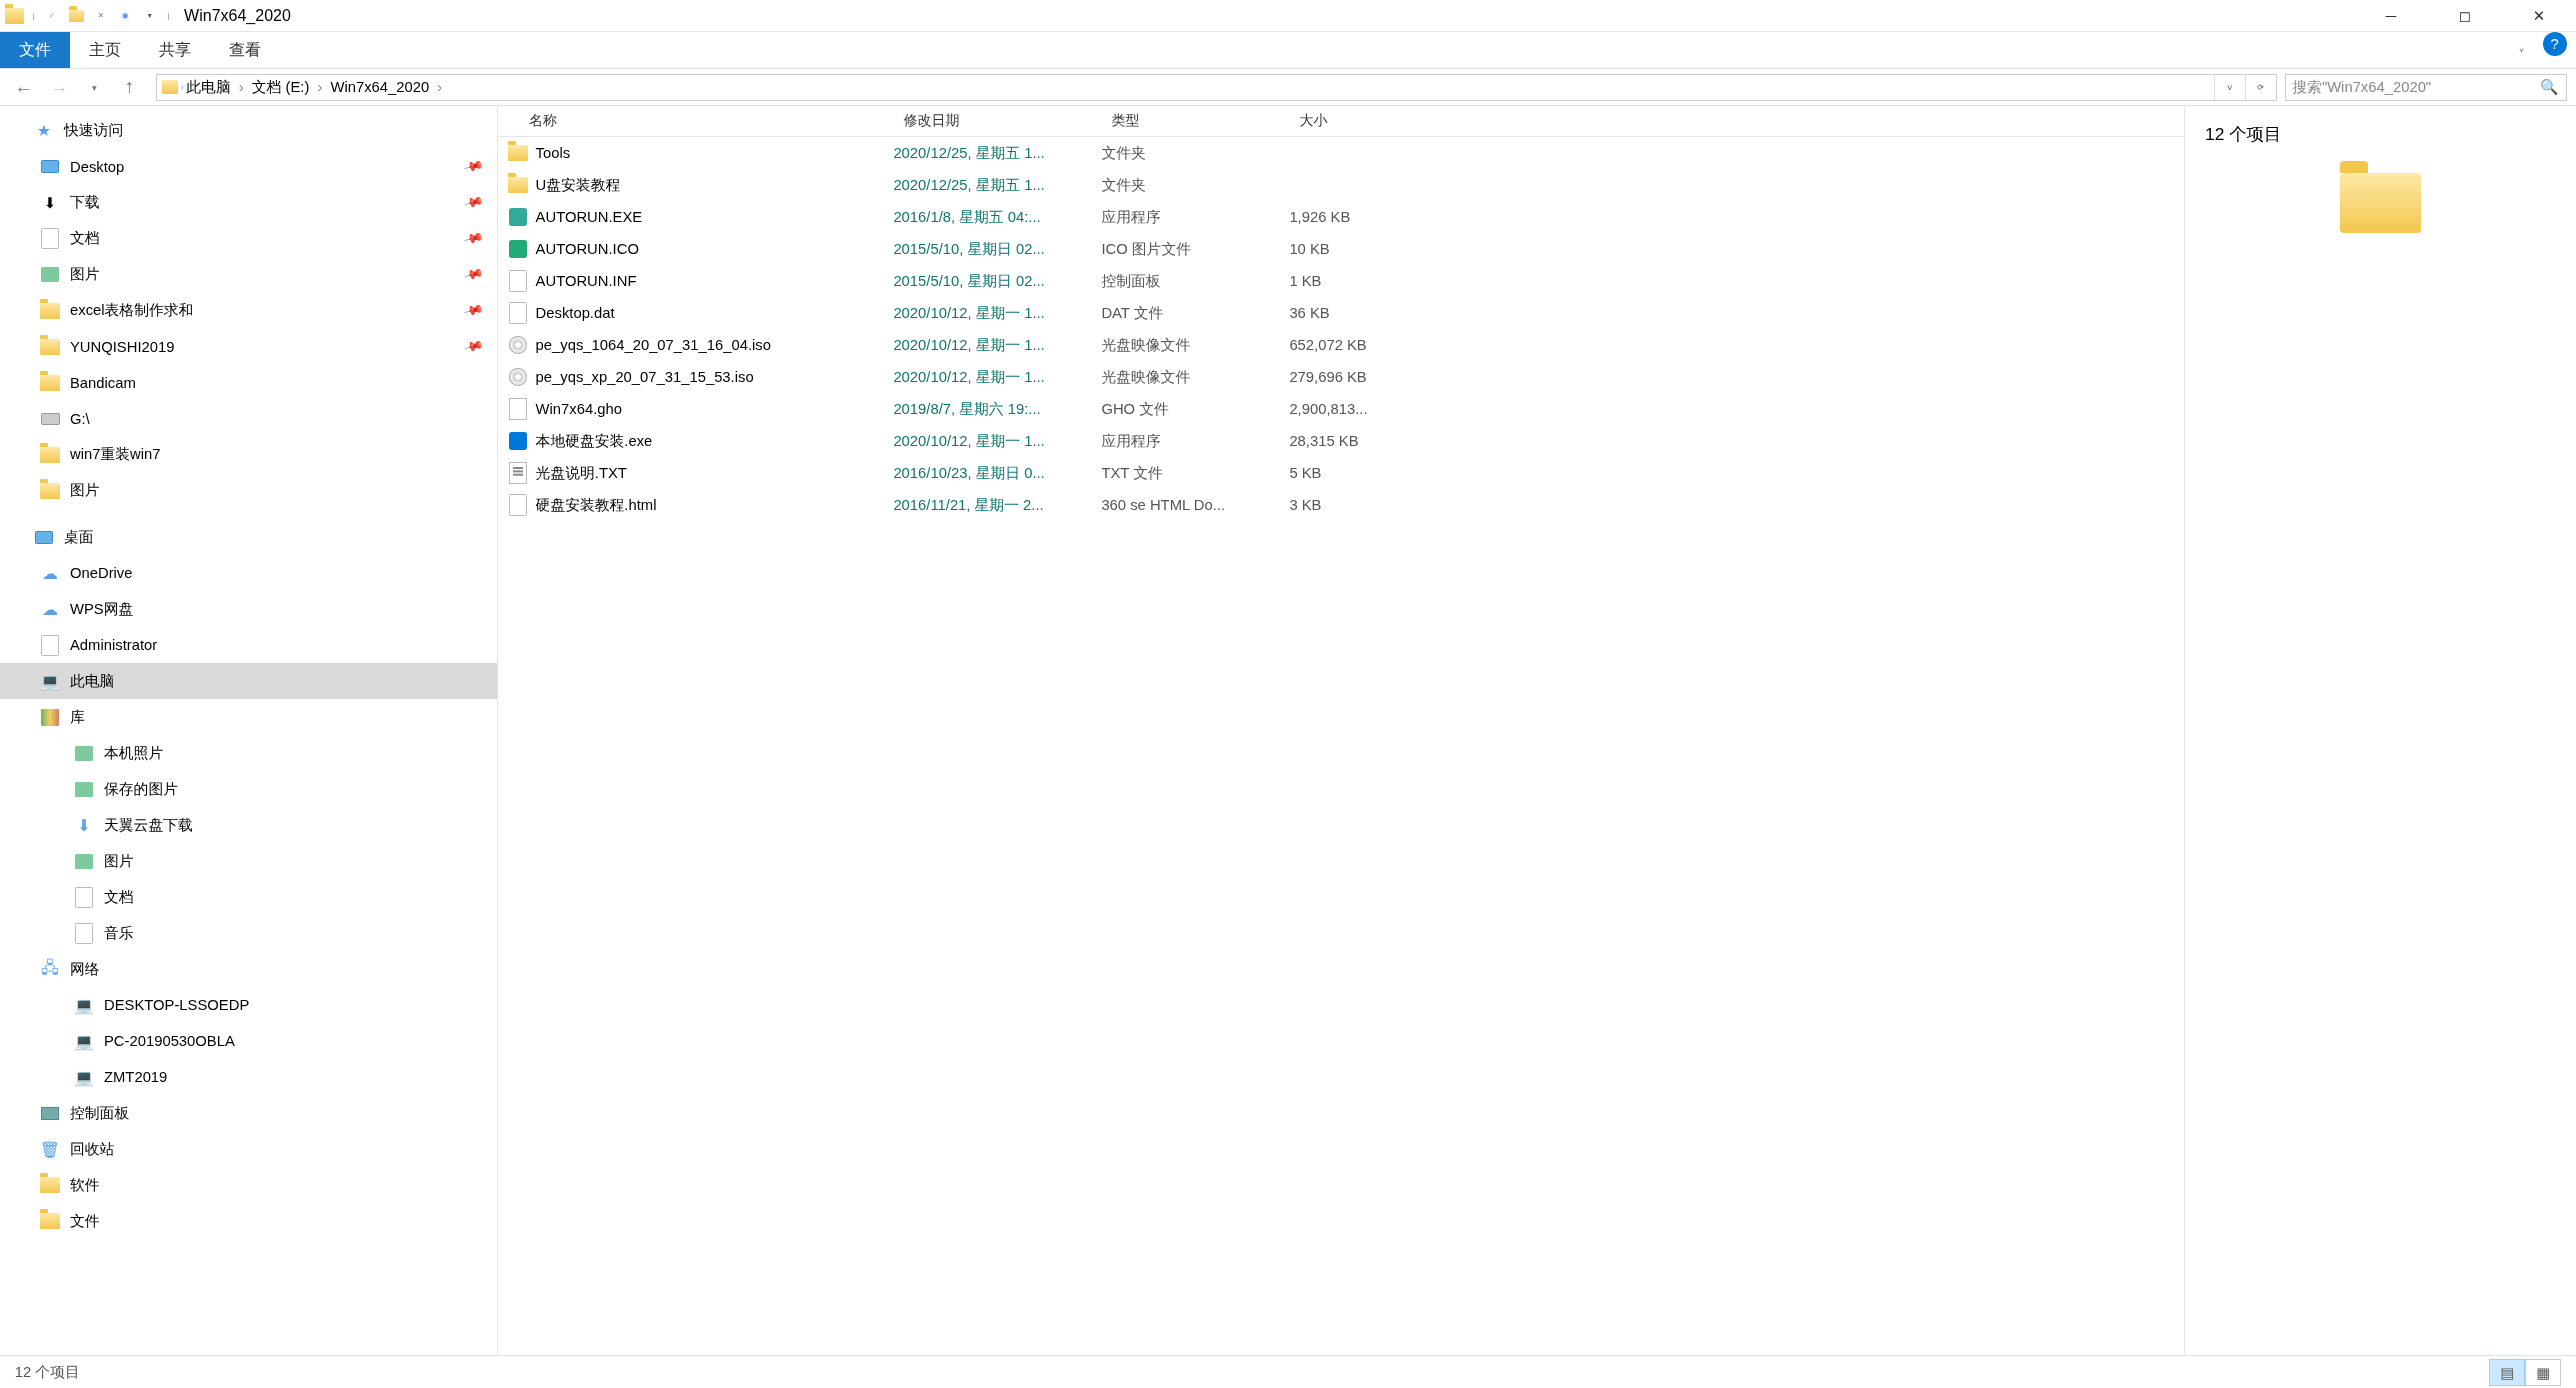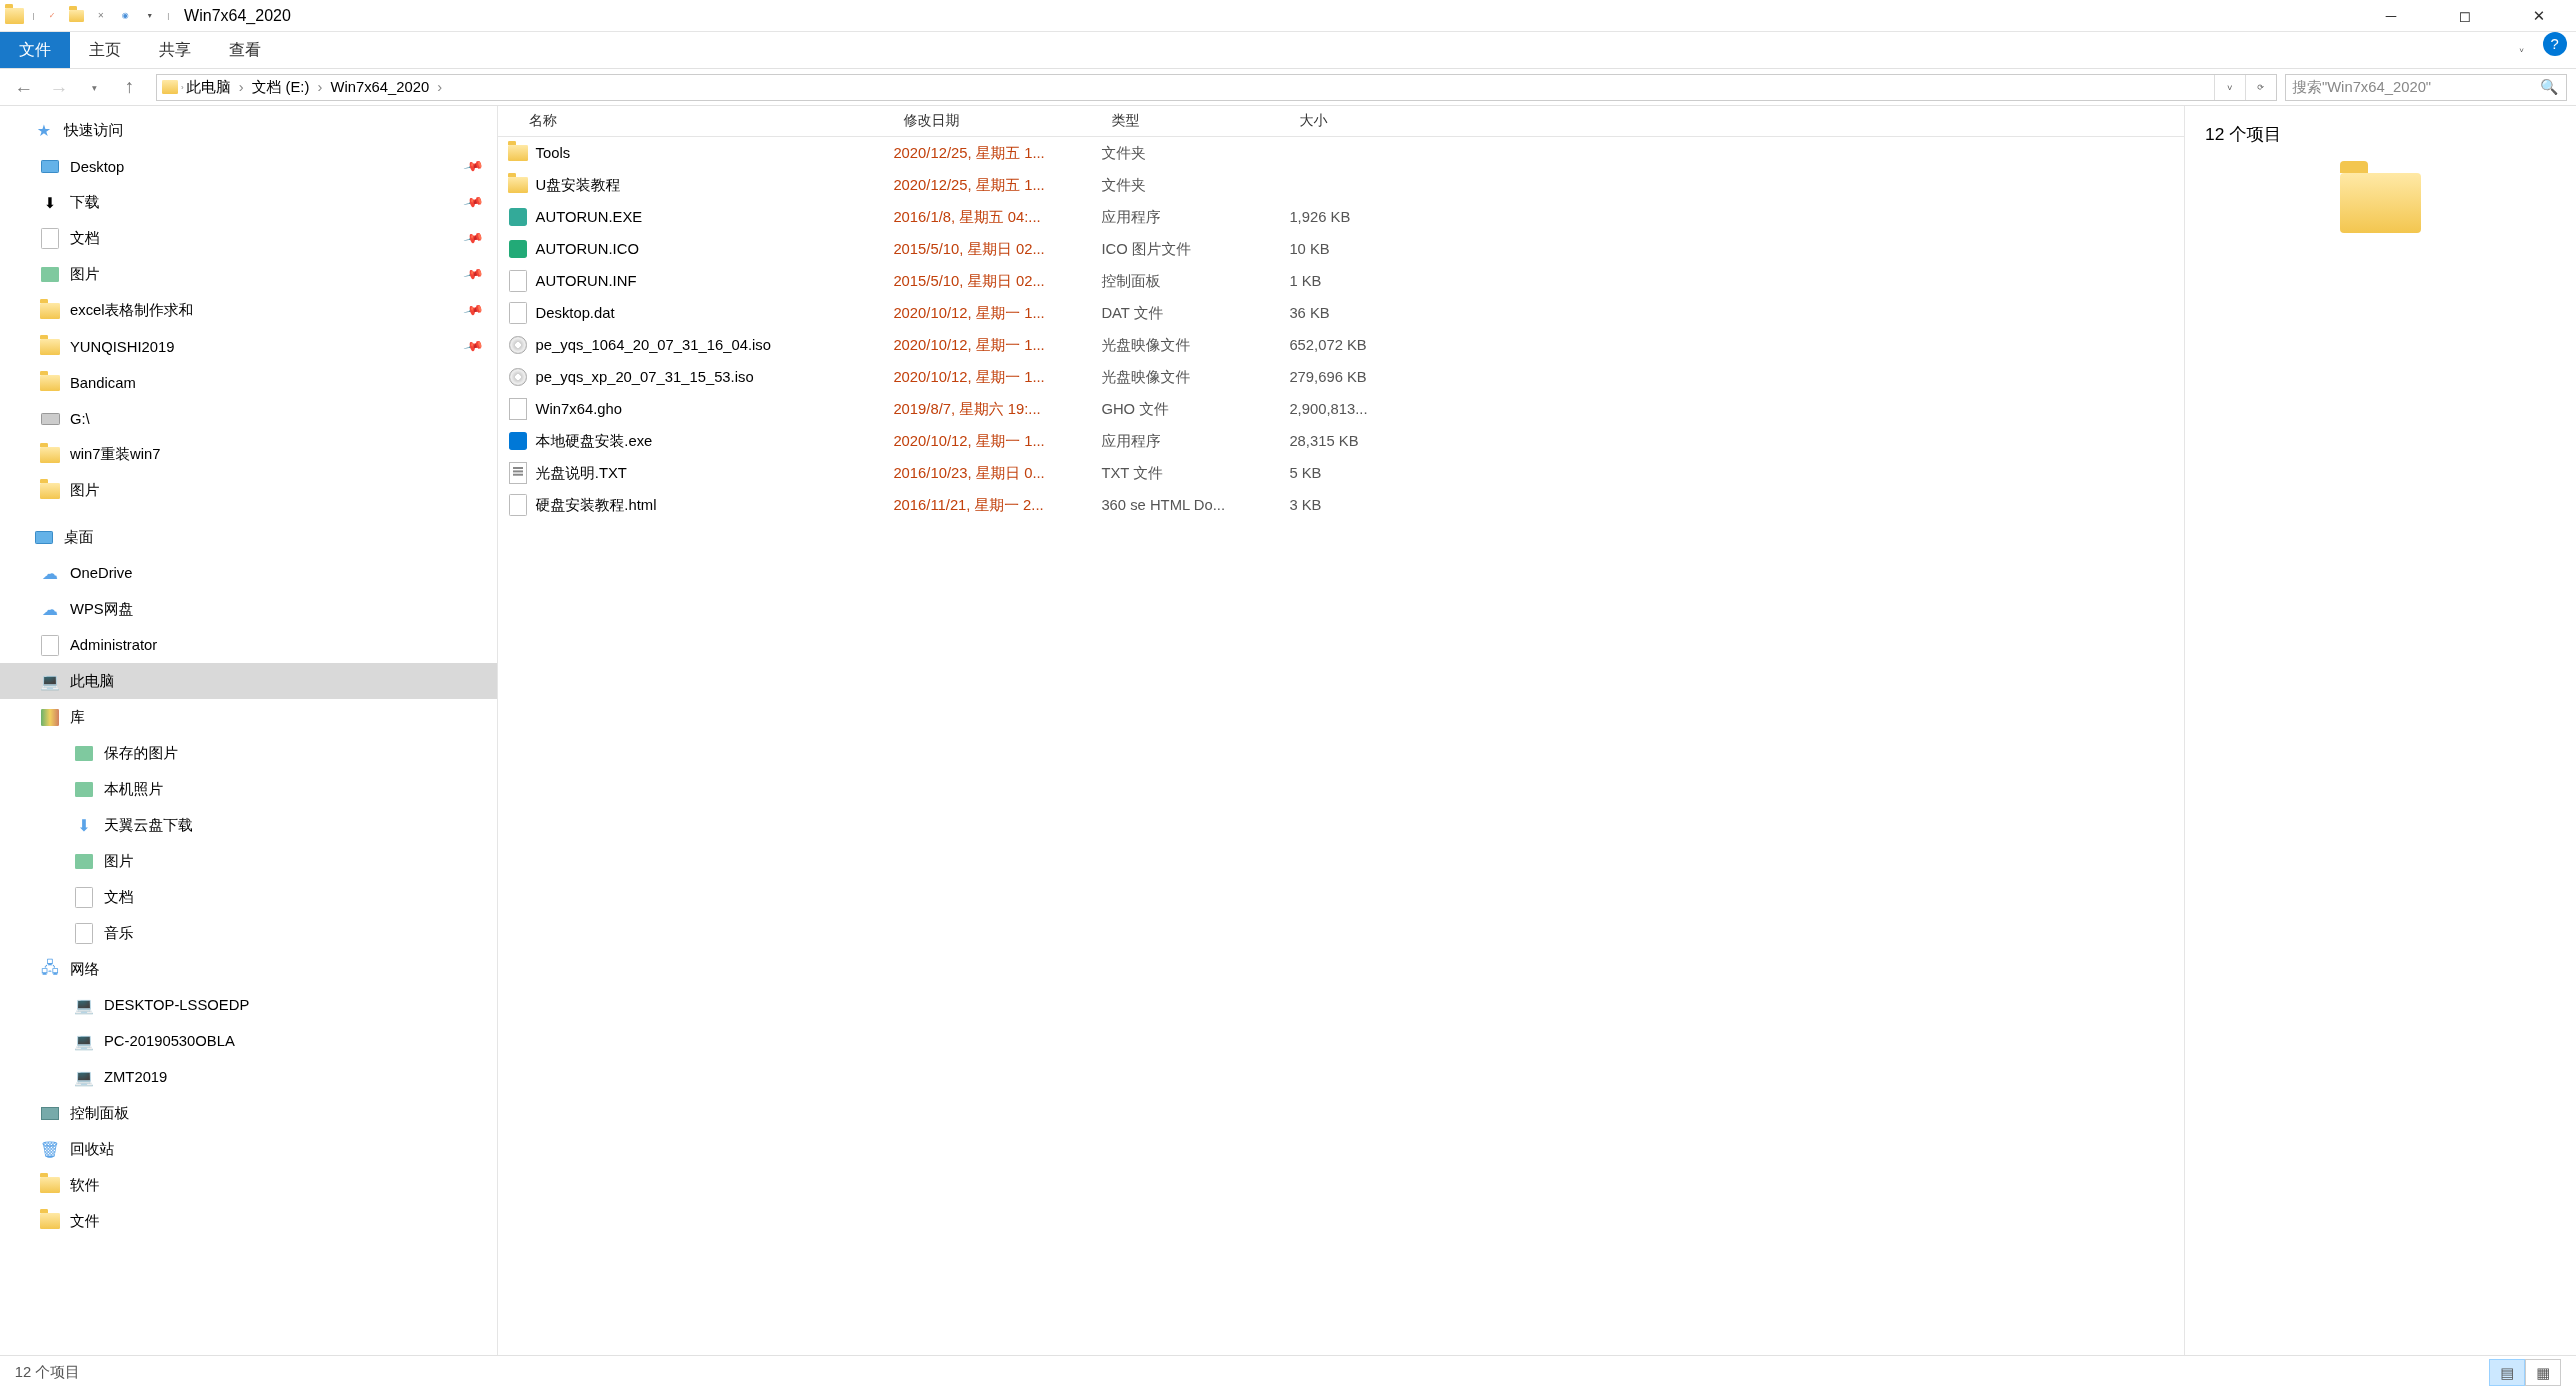--- a/index.html
+++ b/index.html
@@ -51,21 +51,21 @@
 .col { padding: 0 9.4px; border-right: 0.7px solid transparent; display: flex; align-items: center; height: 100%; }
 .col.name { width: 396px; justify-content: center; }
 .col.date { width: 208px; }
 .col.type { width: 188px; }
 .col.size { width: 134px; }
 .col .sort { margin-left: auto; color: #888; font-size: 9.4px; }
 
 .file-rows { flex: 1; overflow: auto; }
 .file-row { height: 32px; display: flex; align-items: center; font-size: 14.8px; padding-left: 9.4px; }
 .fcell.name { width: 386px; display: flex; align-items: center; gap: 6.7px; }
-.fcell.date { width: 208px; color: #c2410c; white-space: nowrap; overflow: hidden; text-overflow: ellipsis; padding-right: 6.7px; }
+.fcell.date { width: 208px; color: #0f766e; white-space: nowrap; overflow: hidden; text-overflow: ellipsis; padding-right: 6.7px; }
 .fcell.type { width: 188px; color: #555; white-space: nowrap; overflow: hidden; text-overflow: ellipsis; padding-right: 6.7px; }
 .fcell.size { width: 134px; color: #555; text-align: left; padding-right: 14.8px; }
 .fico { width: 21.5px; height: 21.5px; flex: none; display: flex; align-items: center; justify-content: center; }
 
 
 .preview-pane { width: 392px; border-left: 0.7px solid #e5e5e5; padding: 16px 20px; }
 .preview-title { font-size: 17.4px; margin-bottom: 27px; }
 .preview-folder { width: 81px; height: 67px; margin: 27px auto; }
 
 
@@ -265,27 +265,27 @@
         <div class="tree-item depth2">
           <span class="tree-icon">
             <span class="i-lib"></span>
           </span>
     <span>库</span>
         </div>
         <div class="tree-item depth3">
           <span class="tree-icon">
             <span class="i-pic"></span>
           </span>
+    <span>本机照片</span>
+        </div>
+        <div class="tree-item depth3">
+          <span class="tree-icon">
+            <span class="i-pic"></span>
+          </span>
     <span>保存的图片</span>
-        </div>
-        <div class="tree-item depth3">
-          <span class="tree-icon">
-            <span class="i-pic"></span>
-          </span>
-    <span>本机照片</span>
         </div>
         <div class="tree-item depth3">
           <span class="tree-icon">
             <span style="font-size:16px;color:#5aa3e8;">⬇</span>
           </span>
     <span>天翼云盘下载</span>
         </div>
         <div class="tree-item depth3">
           <span class="tree-icon">
             <span class="i-pic"></span>

